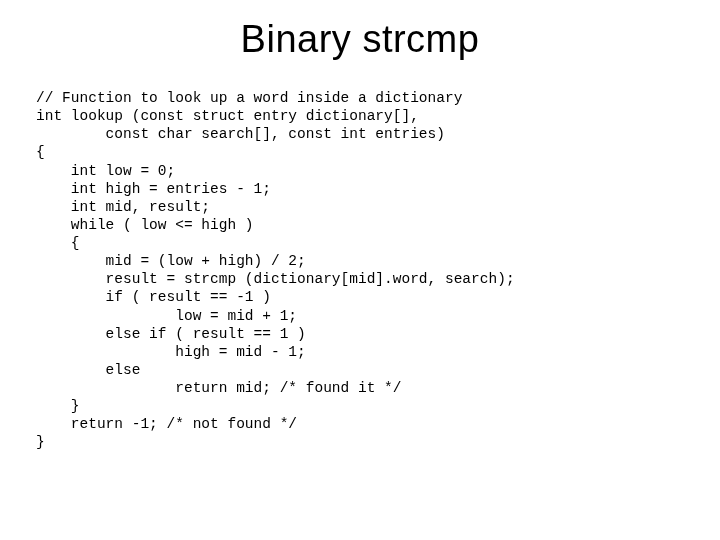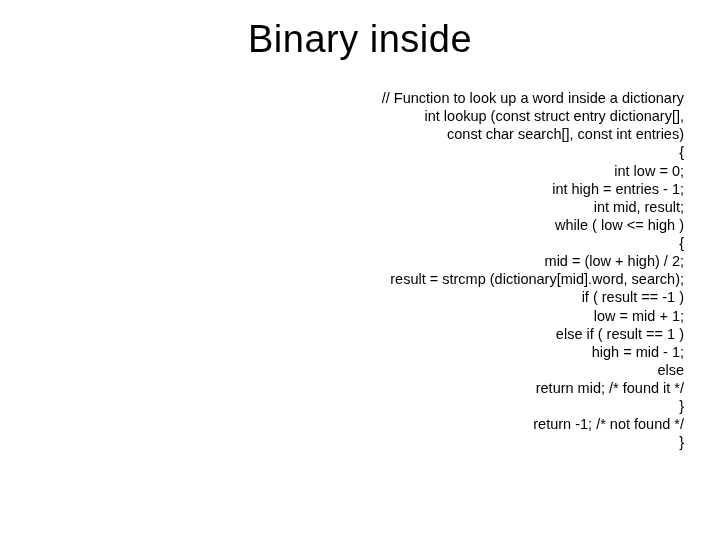--- a/index.html
+++ b/index.html
@@ -20,33 +20,32 @@
   .title {
     text-align: center;
     font-size: 38px;
     font-weight: 400;
     color: #000;
     margin-bottom: 28px;
     letter-spacing: 0.5px;
   }
   pre.code {
     margin: 0;
-    font-family: Liberation Sans, sans-serif;
+    font-family: Liberation Mono, monospace;
     font-size: 14.5px;
     line-height: 1.25;
     white-space: pre;
     color: #000;
-    text-align: right;
   }
 </style>
 </head>
 <body>
 
 <div class="slide">
-  <div class="title">Binary inside</div>
+  <div class="title">Binary strcmp</div>
   <pre class="code">// Function to look up a word inside a dictionary
 int lookup (const struct entry dictionary[],
         const char search[], const int entries)
 {
     int low = 0;
     int high = entries - 1;
     int mid, result;
     while ( low &lt;= high )
     {
         mid = (low + high) / 2;

